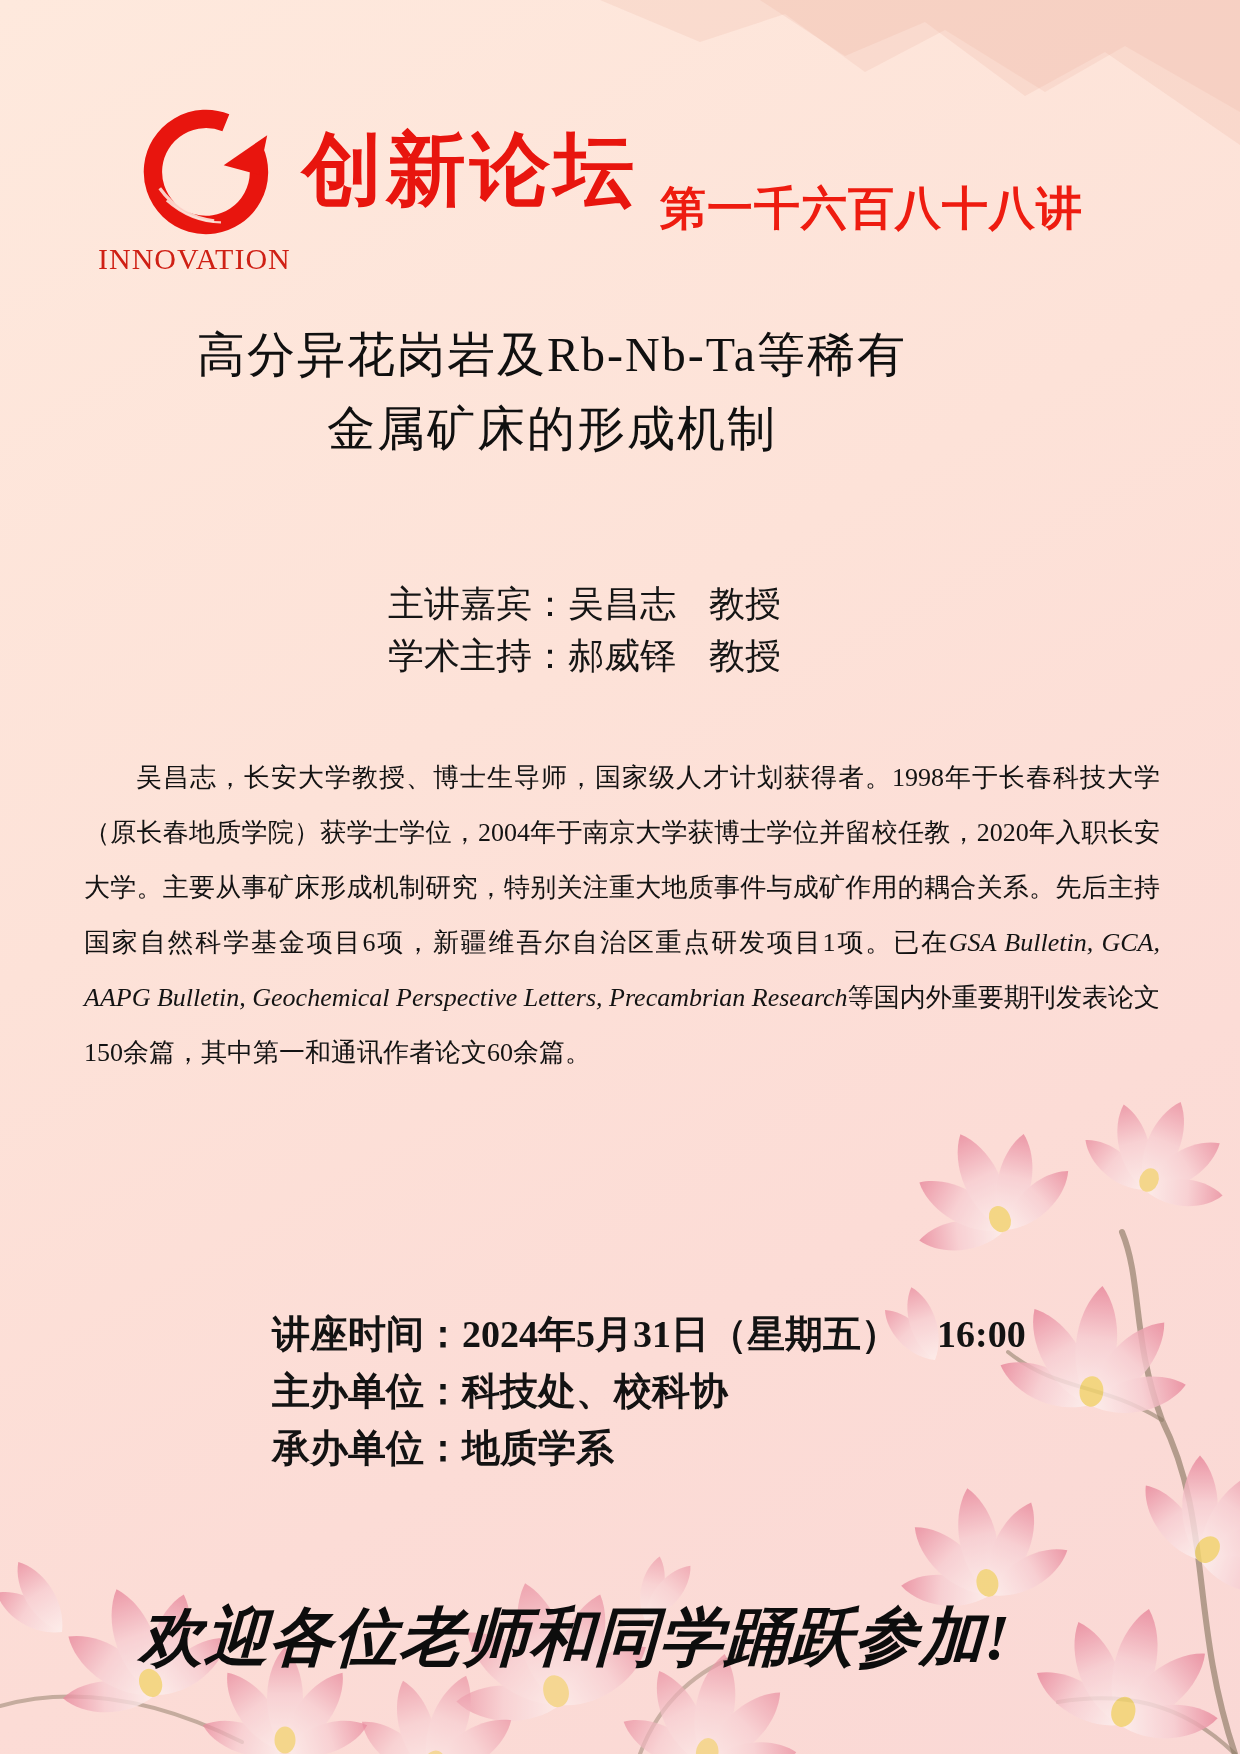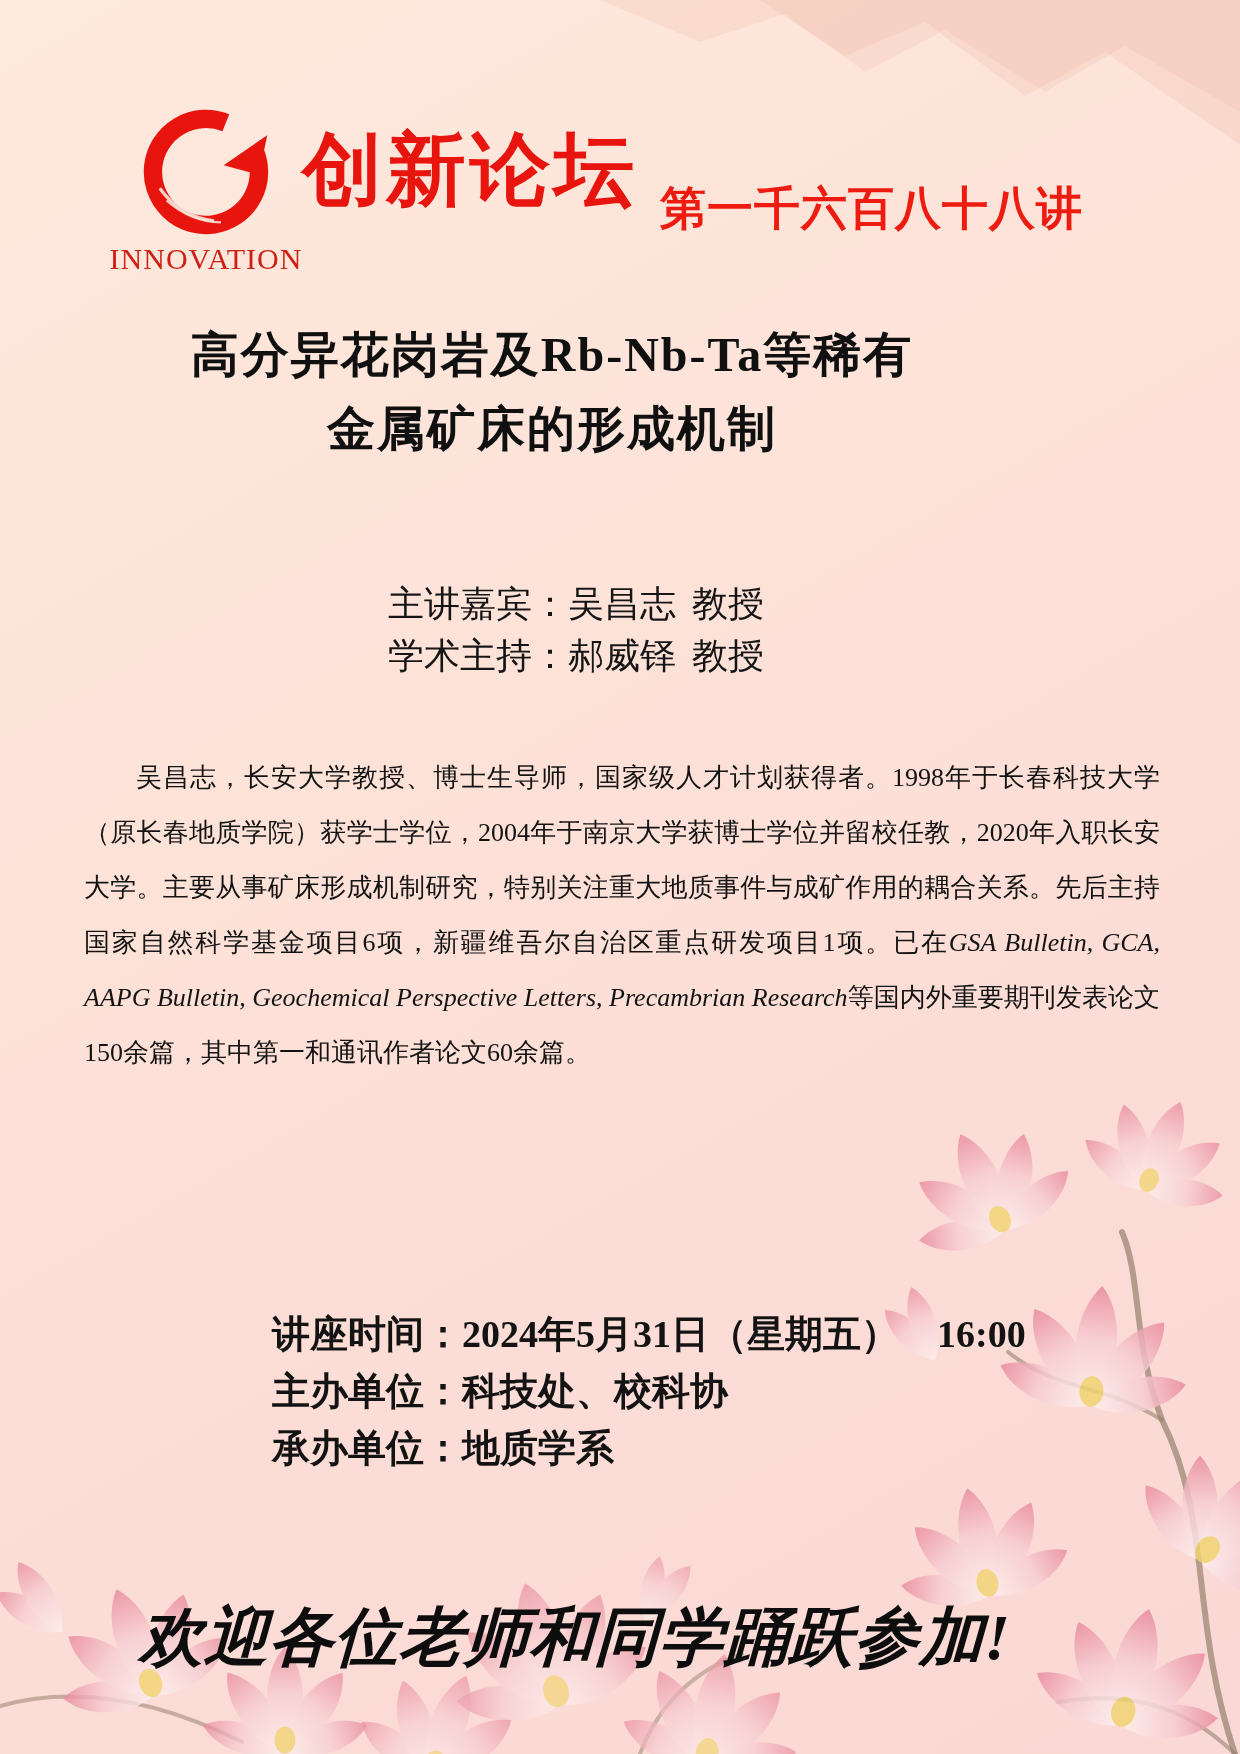--- a/index.html
+++ b/index.html
@@ -4,42 +4,42 @@
 <style>
   html,body{margin:0;padding:0;background:#e9e2dc;}
   .poster{
     position:relative;width:1240px;height:1754px;overflow:hidden;
     background:linear-gradient(150deg,#fee9dd 0%,#fde2d8 40%,#fcdcd6 70%,#fad8d5 100%);
     font-family:"Liberation Serif",serif;color:#141414;
   }
   .bg-art{position:absolute;left:0;top:0;width:1240px;height:1754px;pointer-events:none;}
   .abs{position:absolute;}
   
-  .logo{left:98px;top:104px;width:216px;text-align:center;}
+  .logo{left:98px;top:104px;width:216px;}
   .logo svg{display:block;margin:0 auto;}
   .logo-word{
     margin-top:2px;font-size:30px;letter-spacing:1px;color:#cf2015;
     font-family:"Liberation Serif",serif;
   }
   .forum-title{
     left:302px;top:132px;font-size:80px;font-weight:bold;color:#e8150e;
     letter-spacing:4px;font-family:Liberation Mono, monospace;line-height:1.1;
   }
   .lecture-no{
     left:660px;top:183px;font-size:46px;font-weight:bold;color:#ee1c10;
     letter-spacing:1px;font-family:"Liberation Sans",sans-serif;line-height:1.1;
   }
   
   .main-title{
-    left:0;top:318px;width:1104px;text-align:center;font-size:48px;font-weight:bold;
+    left:0;top:318px;width:1104px;text-align:center;font-size:48px;font-weight:normal;
     line-height:74px;letter-spacing:2px;color:#101010;
   }
   
   .speakers{left:388px;top:578px;font-size:36px;line-height:52px;color:#151515;}
-  .speakers .prof{margin-left:16px;}
+  .speakers .prof{margin-left:33px;}
   
   .bio{
     left:84px;top:750px;width:1076px;font-size:26px;line-height:55px;
     text-align:justify;text-indent:2em;color:#131313;
   }
   .bio .jrn{font-style:italic;font-family:"Liberation Serif",serif;}
   
   .details{left:272px;top:1306px;font-size:38px;line-height:57px;color:#131313;font-weight:bold;}
   .details .row{white-space:nowrap;}
   

